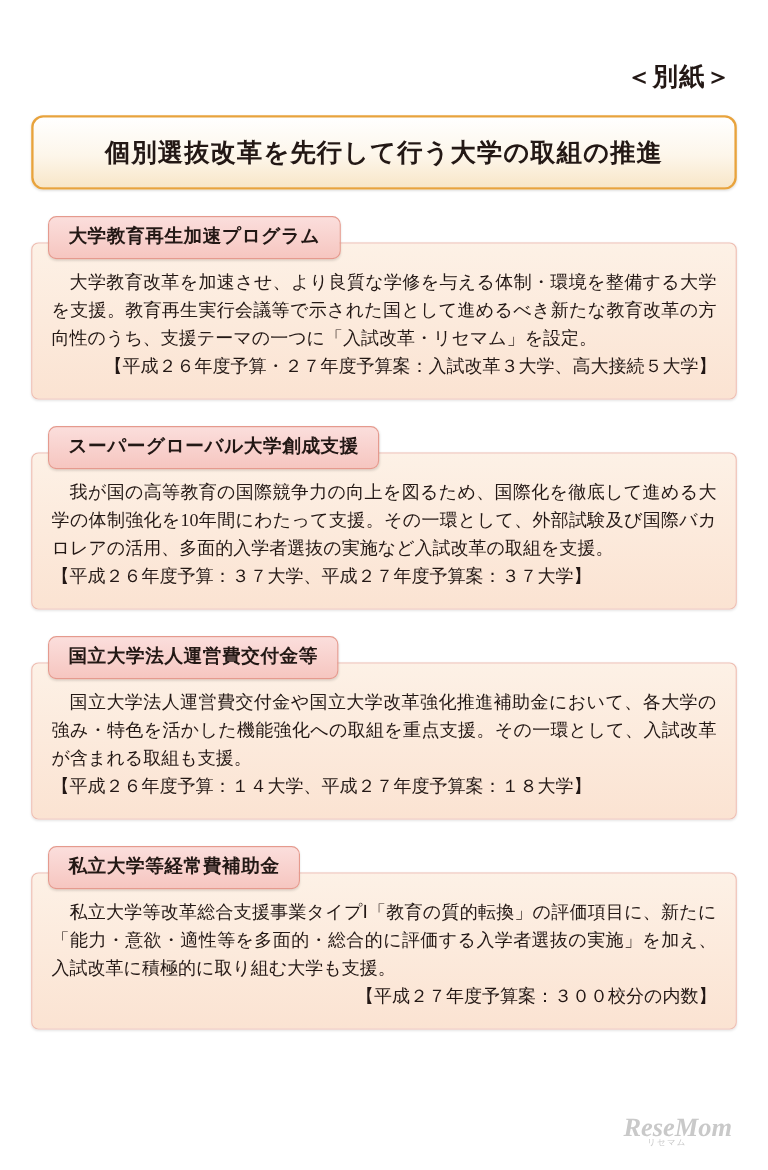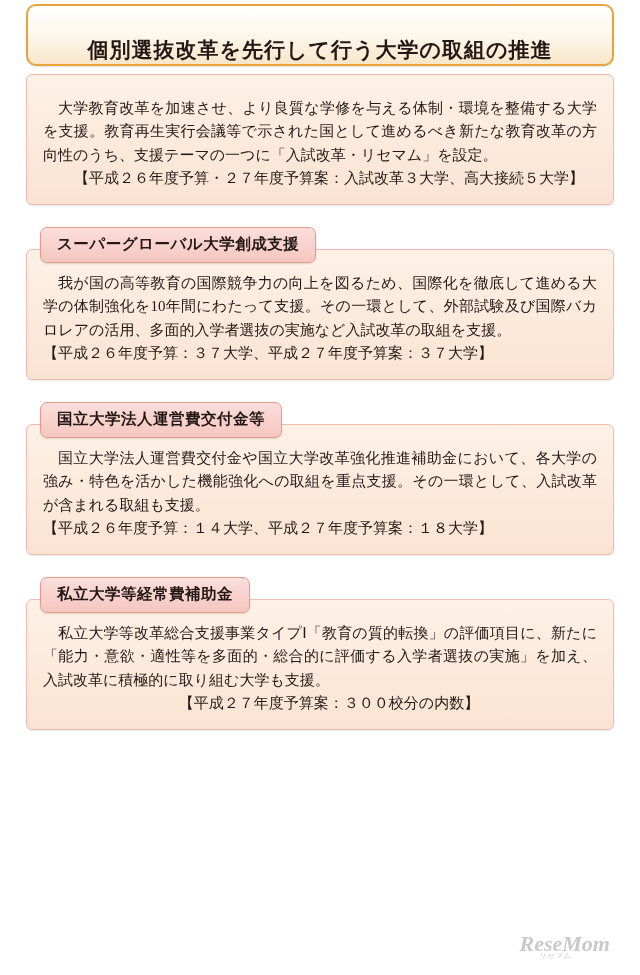--- a/index.html
+++ b/index.html
@@ -28,27 +28,27 @@
     letter-spacing: 1px;
     padding-top: 50px;
     padding-right: 4px;
     color: #231815;
     font-family: "Liberation Serif", serif;
     font-weight: 600;
   }
 
   
   .title-box {
-    margin-top: 4px;
+    margin-top: 18px;
     height: 58px;
     border: 2px solid #e8a33d;
     border-radius: 10px;
     background: linear-gradient(180deg, #ffffff 0%, #fdf6ea 55%, #f8e6c8 100%);
     display: flex;
-    align-items: flex-end;
+    align-items: center;
     justify-content: center;
     box-shadow: 0 1px 2px rgba(0,0,0,0.12);
   }
   .title-box-text {
     font-size: 21px;
     font-weight: bold;
     letter-spacing: 1px;
     font-family: "Liberation Serif", serif;
     color: #231815;
   }
@@ -99,21 +99,21 @@
     margin: 0;
     text-indent: 1.2em;
     color: #231815;
   }
   .budget.center {
     text-indent: 0;
     text-align: left;
   }
   .budget.left {
     text-indent: 1.2em;
-    text-align: center;
+    text-align: right;
   }
 
   
   .watermark {
     position: absolute;
     right: 30px;
     bottom: 18px;
     font-size: 22px;
     font-weight: bold;
     font-style: italic;
@@ -130,26 +130,28 @@
     text-align: center;
     margin-top: -6px;
     margin-right: 18px;
   }
 </style>
 </head>
 <body>
 
 <div class="page">
 
+  <div class="attachment-label">＜別紙＞</div>
 
   <div class="title-box">
     <span class="title-box-text">個別選抜改革を先行して行う大学の取組の推進</span>
   </div>
 
   <div class="section">
+    <div class="section-header">大学教育再生加速プログラム</div>
     <div class="section-body">
       <p class="para">大学教育改革を加速させ、より良質な学修を与える体制・環境を整備する大学を支援。教育再生実行会議等で示された国として進めるべき新たな教育改革の方向性のうち、支援テーマの一つに「入試改革・リセマム」を設定。</p>
       <p class="budget left">【平成２６年度予算・２７年度予算案：入試改革３大学、高大接続５大学】</p>
     </div>
   </div>
 
   <div class="section">
     <div class="section-header">スーパーグローバル大学創成支援</div>
     <div class="section-body">
       <p class="para">我が国の高等教育の国際競争力の向上を図るため、国際化を徹底して進める大学の体制強化を10年間にわたって支援。その一環として、外部試験及び国際バカロレアの活用、多面的入学者選抜の実施など入試改革の取組を支援。</p>

